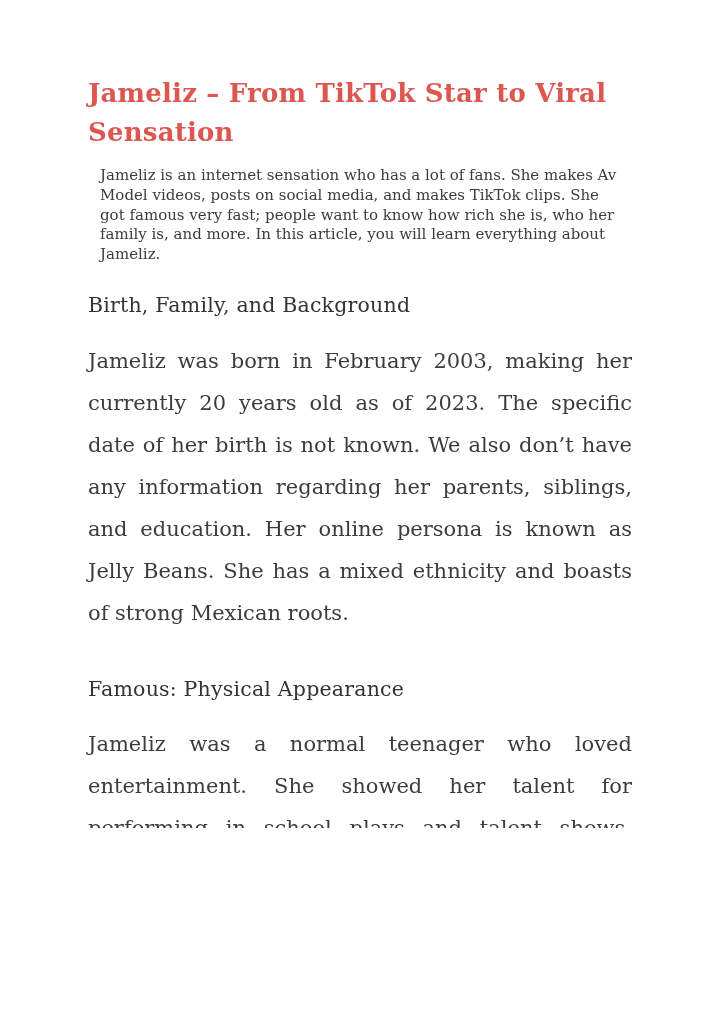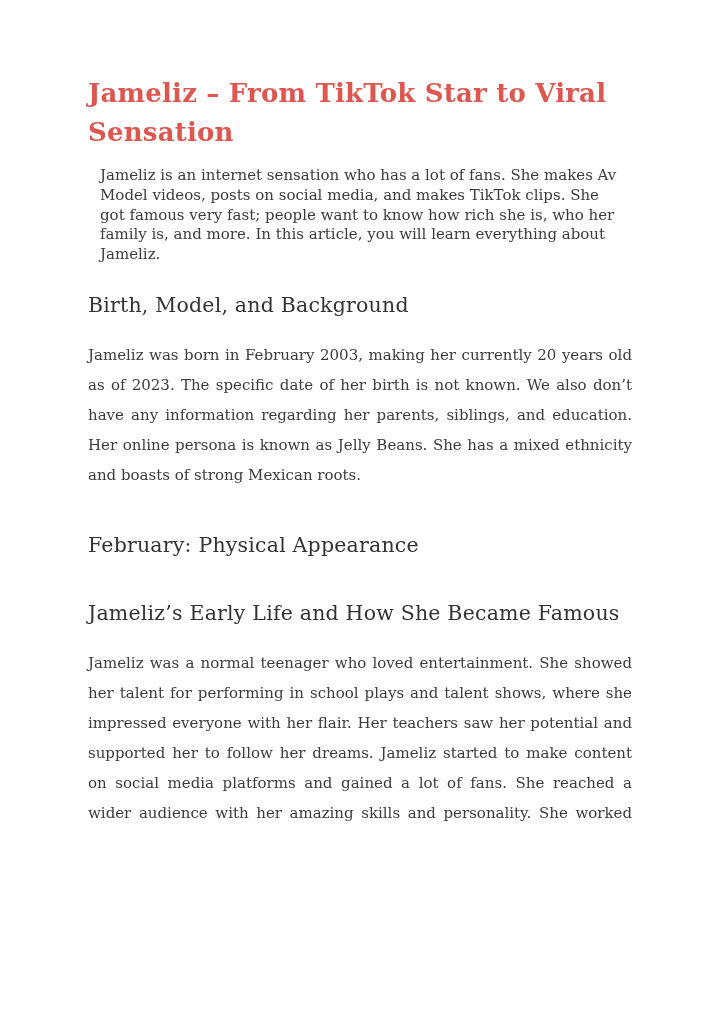--- a/index.html
+++ b/index.html
@@ -43,42 +43,41 @@
     line-height:1.3;
     font-weight:400;
     color:var(--heading-color);
     letter-spacing:0.2px;
   }
   section + section h2.section-heading{
     margin-top:42px;
   }
   p.section-body{
     margin:0;
-    font-size:15px;
+    font-size:21px;
     line-height:2.0;
     color:var(--body-color);
     text-align:justify;
   }
 </style>
 </head>
 <body>
 
 <div class="page">
 
   <h1 class="article-title">Jameliz – From TikTok Star to Viral Sensation</h1>
 
   <p class="intro">Jameliz is an internet sensation who has a lot of fans. She makes Av Model videos, posts on social media, and makes TikTok clips. She got famous very fast; people want to know how rich she is, who her family is, and more. In this article, you will learn everything about Jameliz.</p>
 
   <section>
-    <h2 class="section-heading">Birth, Model, and Background</h2>
+    <h2 class="section-heading">Birth, Family, and Background</h2>
     <p class="section-body">Jameliz was born in February 2003, making her currently 20 years old as of 2023. The specific date of her birth is not known. We also don’t have any information regarding her parents, siblings, and education. Her online persona is known as Jelly Beans. She has a mixed ethnicity and boasts of strong Mexican roots.</p>
   </section>
 
   <section>
-    <h2 class="section-heading">February: Physical Appearance</h2>
+    <h2 class="section-heading">Famous: Physical Appearance</h2>
   </section>
 
   <section>
-    <h2 class="section-heading">Jameliz’s Early Life and How She Became Famous</h2>
     <p class="section-body">Jameliz was a normal teenager who loved entertainment. She showed her talent for performing in school plays and talent shows, where she impressed everyone with her flair. Her teachers saw her potential and supported her to follow her dreams. Jameliz started to make content on social media platforms and gained a lot of fans. She reached a wider audience with her amazing skills and personality. She worked hard and was determined to succeed. She is now a</p>
   </section>
 
 </div>
 
 </body></html>

